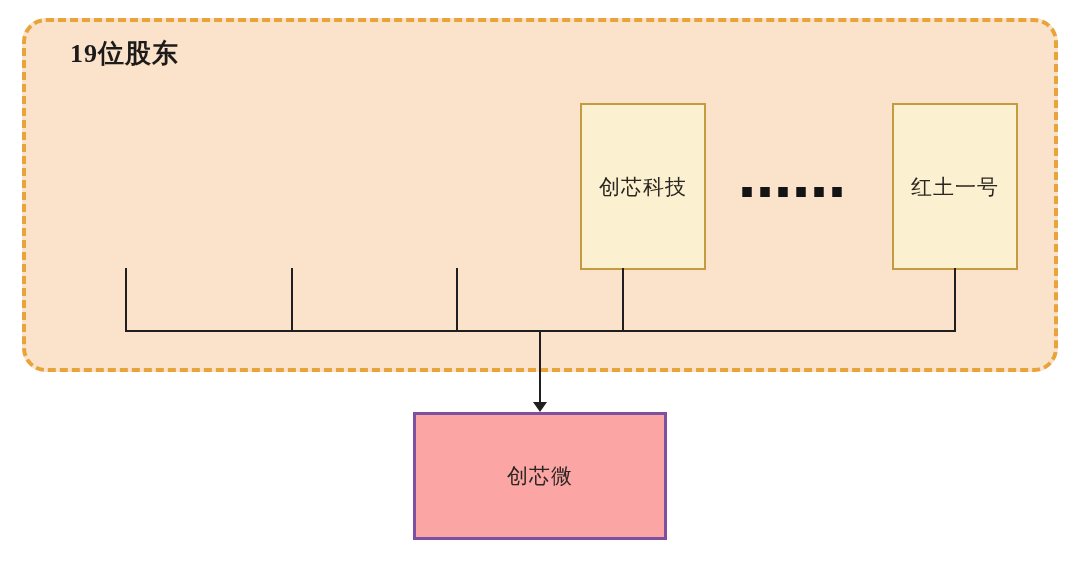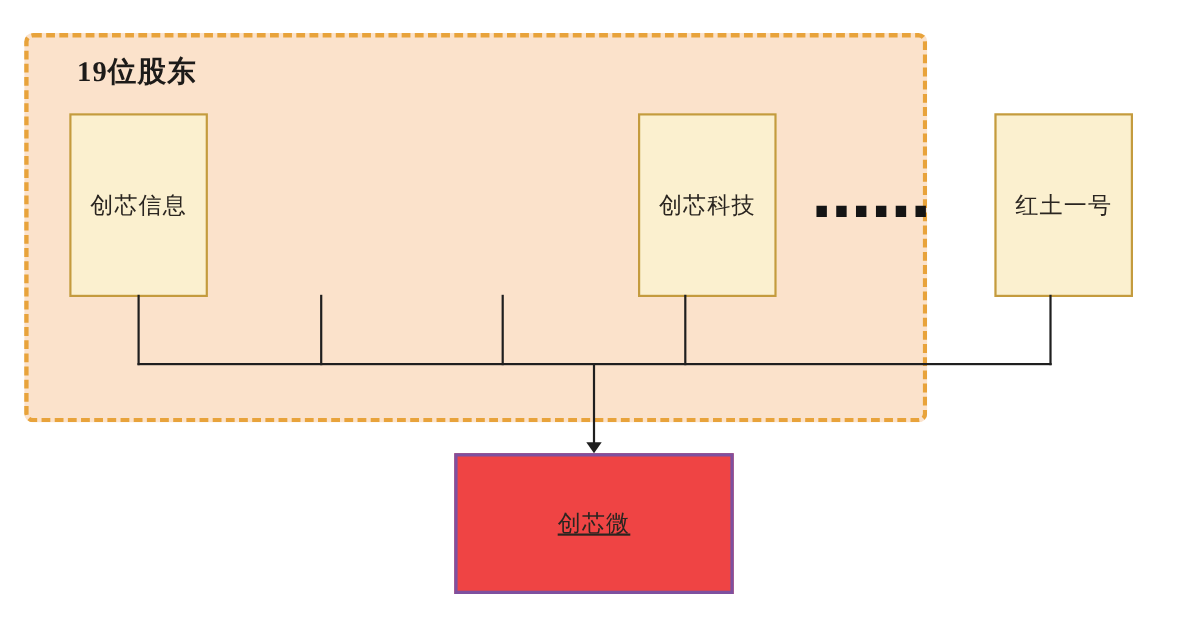--- a/index.html
+++ b/index.html
@@ -5,41 +5,41 @@
   html,body{margin:0;padding:0;}
   body{
     width:1080px;height:561px;background:#ffffff;
     font-family:"Liberation Serif","DejaVu Serif",serif;
     -webkit-font-smoothing:antialiased;
   }
   .canvas{position:relative;width:1080px;height:561px;overflow:hidden;}
 
   
   .group{
-    position:absolute;left:22px;top:18px;width:821px;height:354px;
+    position:absolute;left:22px;top:18px;width:1036px;height:354px;
     box-sizing:border-box;background:#fbe2cb;
-    border:4px dashed #e8a33b;border-radius:8px;margin-top:12px;
+    border:4px dashed #e8a33b;border-radius:24px;
   }
   .group-label{
     position:absolute;left:44px;top:14px;
     font-size:26px;font-weight:bold;color:#1d1b19;letter-spacing:1px;
   }
 
   
   .sbox{
     position:absolute;top:103px;width:126px;height:167px;
     box-sizing:border-box;background:#fbf0cf;border:2px solid #c49b3e;
     display:flex;align-items:center;justify-content:center;
     font-size:21px;color:#2a2520;letter-spacing:1px;text-align:center;
   }
   .sbox.b1{left:63px;}
   .sbox.b2{left:229px;}
   .sbox.b3{left:394px;}
   .sbox.b4{left:580px;}
-  .sbox.b5{left:892px;margin-left:12px;}
+  .sbox.b5{left:892px;}
 
   
   .dots{
     position:absolute;left:736px;top:152px;width:112px;height:70px;
     font-family:"DejaVu Sans","Liberation Sans",sans-serif;
     font-weight:700;font-size:54px;line-height:1;color:#141414;
     text-align:center;overflow:visible;
   }
 
   
@@ -54,37 +54,34 @@
   .drop{left:539px;top:330px;width:2px;height:74px;}
   .arrow{
     position:absolute;left:533px;top:402px;width:0;height:0;
     border-left:7px solid transparent;border-right:7px solid transparent;
     border-top:10px solid #1f1f1f;
   }
 
   
   .target{
     position:absolute;left:413px;top:412px;width:254px;height:128px;
-    box-sizing:border-box;background:#ef4444;border:3px solid #7e509f;
+    box-sizing:border-box;background:#fca5a5;border:3px solid #7e509f;
     display:flex;align-items:center;justify-content:center;
-    font-size:21px;color:#2a2520;letter-spacing:1px;text-decoration:underline;
+    font-size:21px;color:#2a2520;letter-spacing:1px;
   }
 </style>
 </head>
 <body>
 
 <div class="canvas">
 
   <div class="group">
     <div class="group-label">19位股东</div>
   </div>
 
-  <div class="sbox b1">
-    <span>创芯信息</span>
-  </div>
   <div class="sbox b4">
     <span>创芯科技</span>
   </div>
 
   <div class="dots">……</div>
 
   <div class="sbox b5">
     <span>红土一号</span>
   </div>
 

